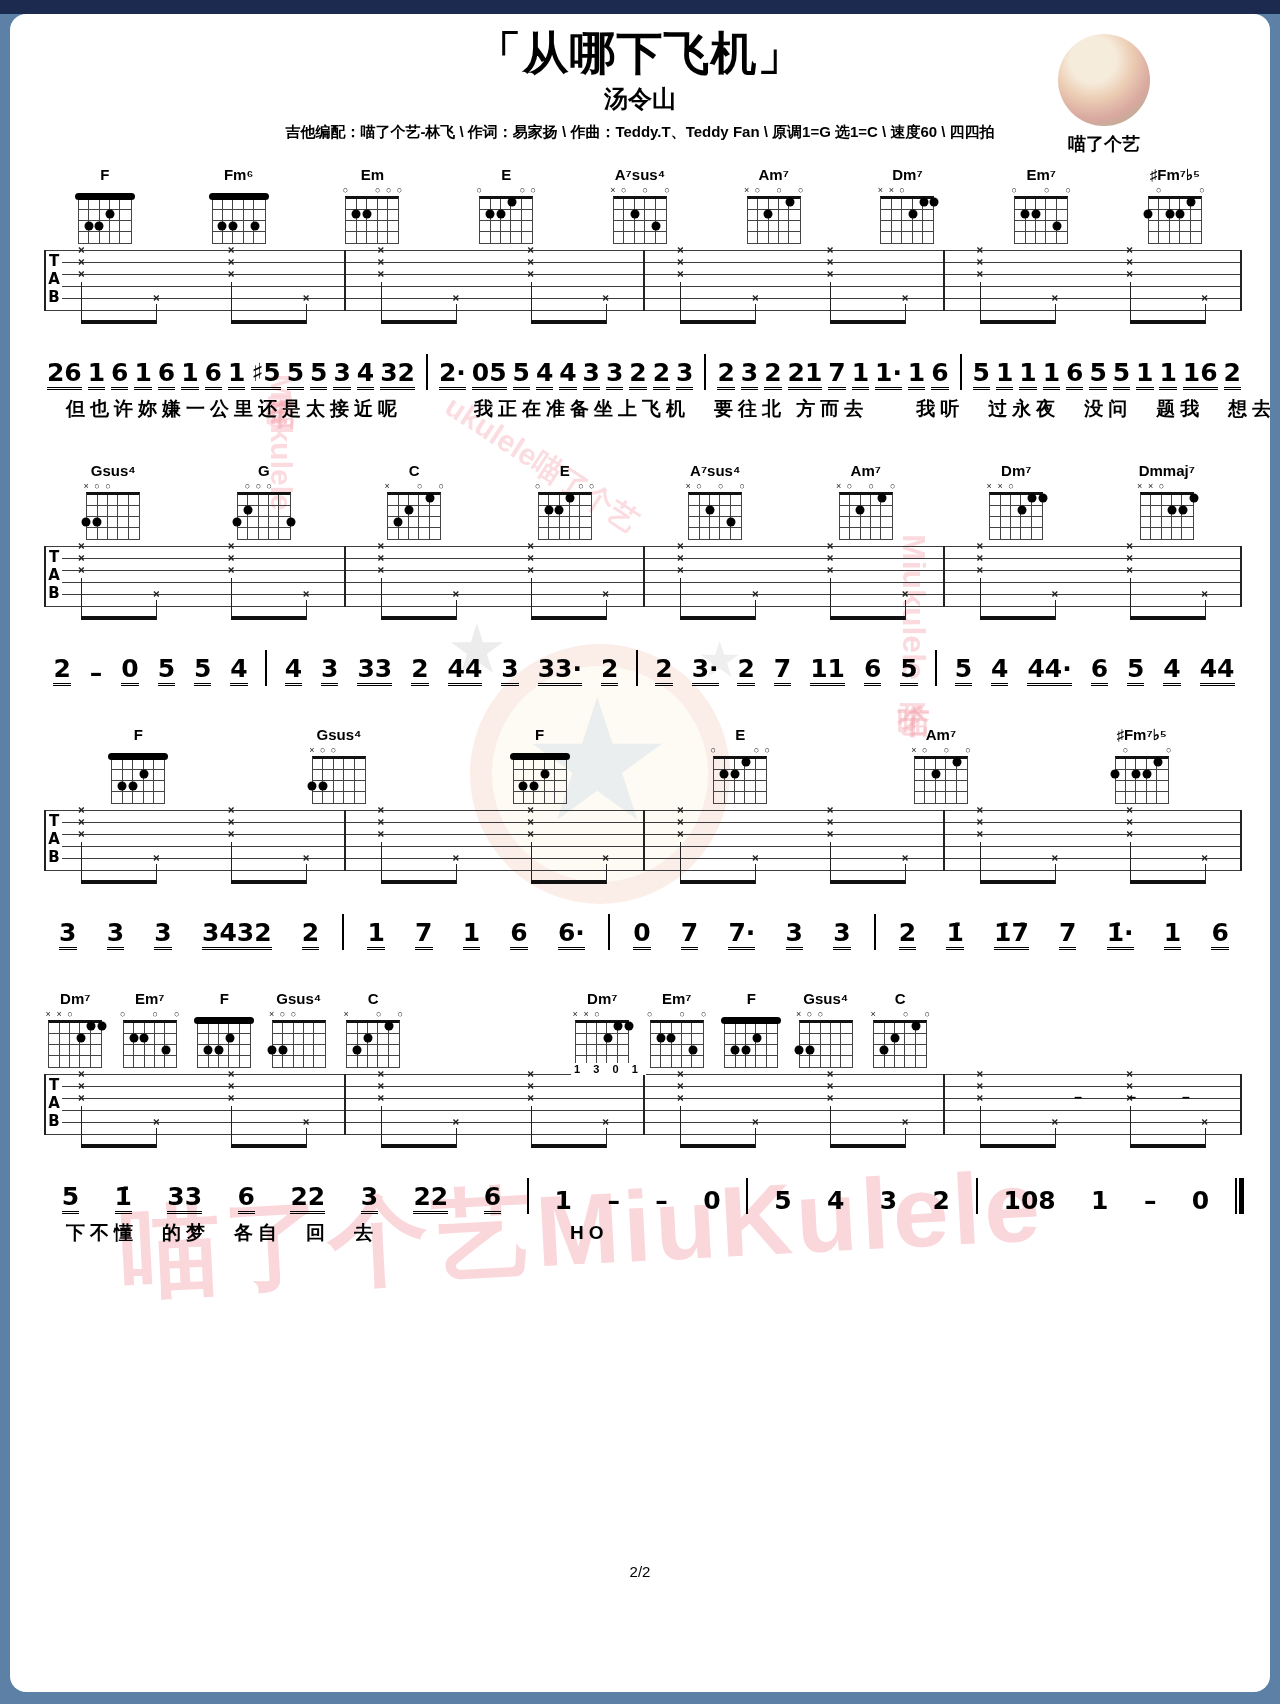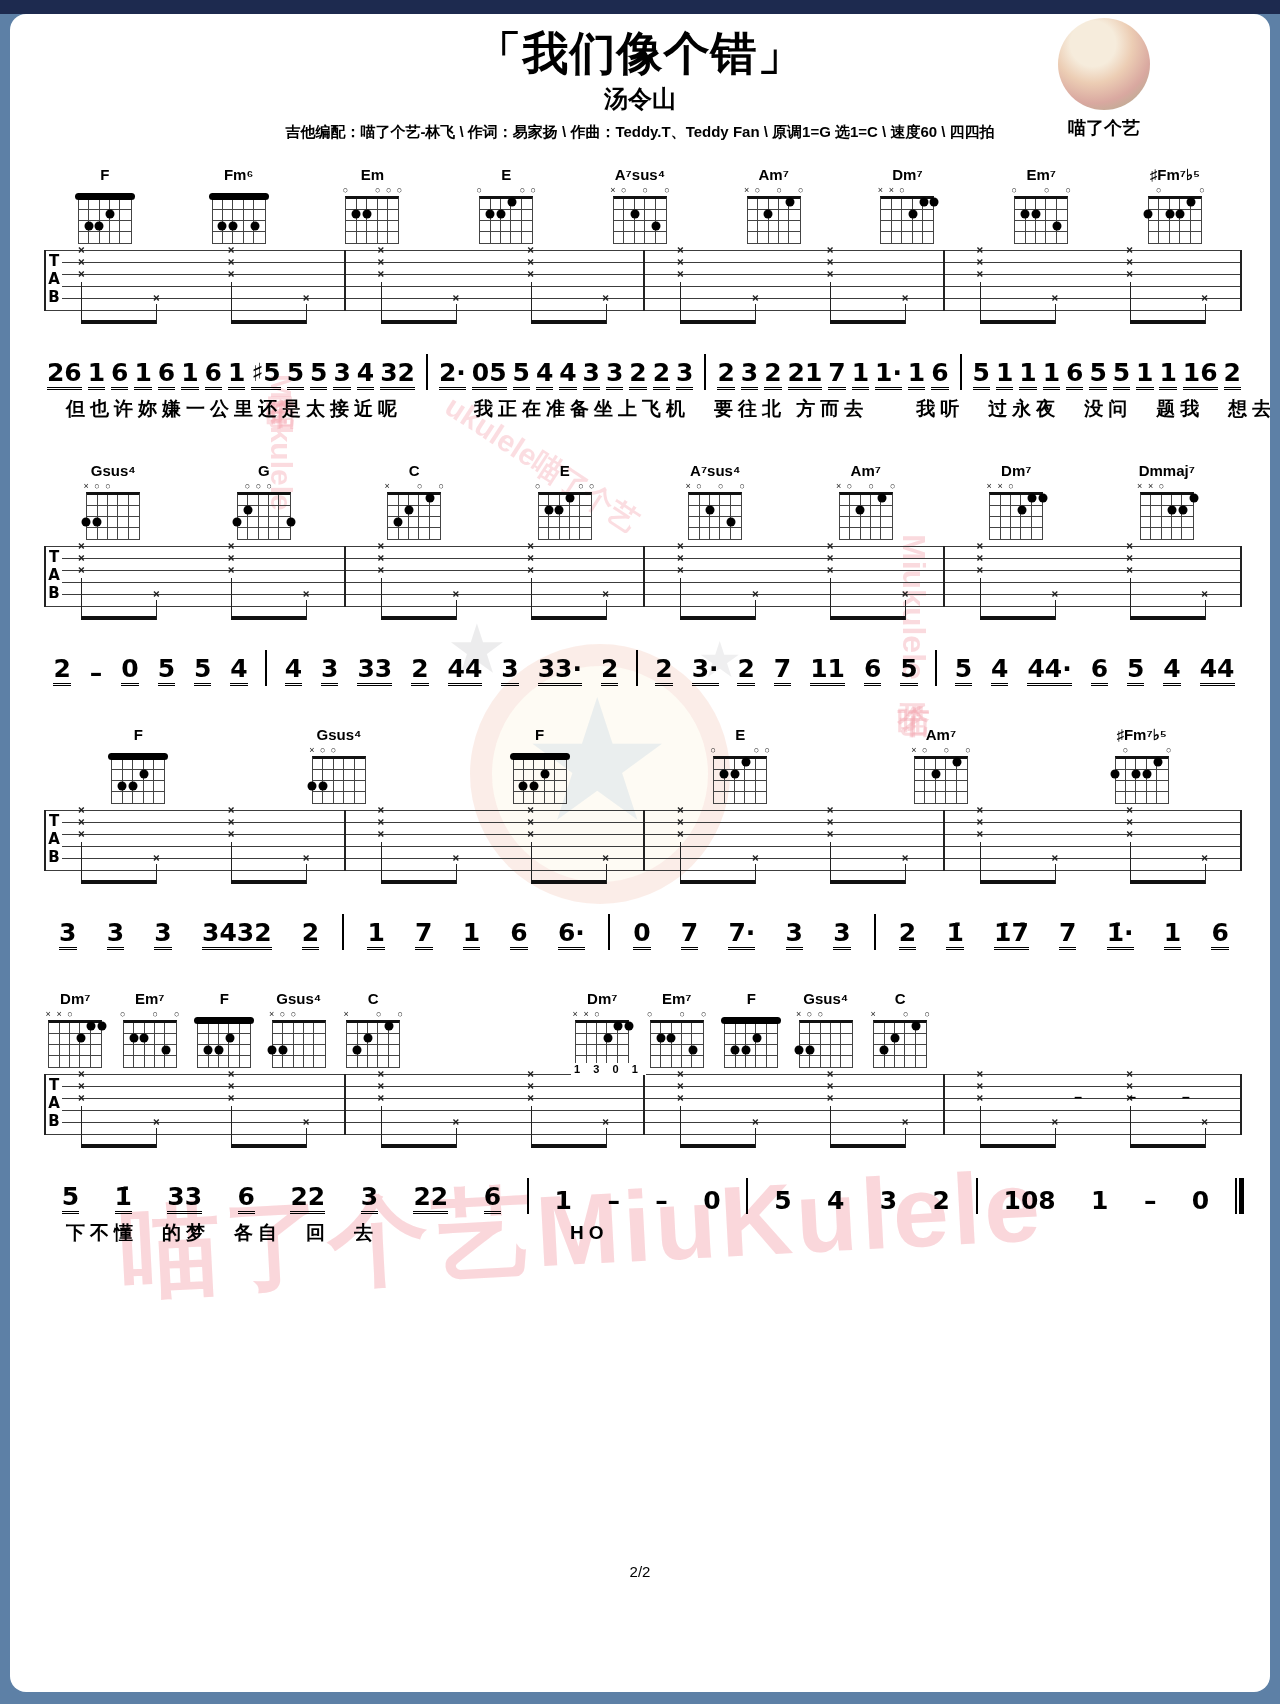--- a/index.html
+++ b/index.html
@@ -6,21 +6,21 @@
   html,body { width:1280px; height:1704px; }
   body { position:relative; background:#5d80a6; font-family:"Liberation Sans",sans-serif; overflow:hidden; }
   .topbar { position:absolute; top:0; left:0; right:0; height:14px; background:#1d2a4f; z-index:3; }
   .page { position:absolute; top:14px; left:10px; right:10px; bottom:12px; background:#ffffff; border-radius:16px; overflow:hidden; }
 
   
   .header { position:relative; padding-top:12px; z-index:2; }
   .title { text-align:center; font-size:46px; font-weight:900; letter-spacing:1px; color:#000; line-height:1.2; }
   .artist { text-align:center; font-size:24px; font-weight:700; margin-top:2px; }
   .credits { text-align:center; font-size:15px; font-weight:700; margin-top:8px; }
-  .avatar-box { position:absolute; top:4px; right:116px; width:100px; text-align:center; }
+  .avatar-box { position:absolute; top:20px; right:116px; width:100px; text-align:center; }
   .avatar { width:92px; height:92px; border-radius:50%; margin:0 auto;
             background:radial-gradient(circle at 38% 28%, #f6ecdc 0 26%, #eccdb4 45%, #d9a8a0 68%, #9fb287 100%); }
   .avatar-label { font-size:18px; font-weight:700; margin-top:6px; }
 
   
   .wm { position:absolute; z-index:0; pointer-events:none; white-space:nowrap; font-weight:700; }
   .wm-big { left:110px; top:1150px; font-size:100px; color:rgba(244,166,176,0.45); transform:rotate(-3deg); letter-spacing:4px; }
   .wm-vert-left { left:250px; top:360px; font-size:30px; color:rgba(244,166,176,0.40); writing-mode:vertical-rl; }
   .wm-vert-right { left:882px; top:520px; font-size:32px; color:rgba(244,166,176,0.42); writing-mode:vertical-rl; }
   .wm-diag { left:420px; top:430px; font-size:30px; color:rgba(244,166,176,0.38); transform:rotate(33deg); }
@@ -89,21 +89,21 @@
   <div class="wm wm-diag">ukulele喵了个艺</div>
   <div class="wm wm-badge">
     <div class="ring"></div>
     <div class="star1">★</div>
     <div class="star2">★</div>
     <div class="star3">★</div>
   </div>
   <div class="wm wm-big">喵了个艺MiuKulele</div>
 
   <div class="header">
-    <div class="title">「我们像个错」</div>
+    <div class="title">「从哪下飞机」</div>
     <div class="artist">汤令山</div>
     <div class="credits">吉他编配：喵了个艺-林飞 \ 作词：易家扬 \ 作曲：Teddy.T、Teddy Fan \ 原调1=G 选1=C \ 速度60 \ 四四拍</div>
     <div class="avatar-box">
       <div class="avatar"></div>
       <div class="avatar-label">喵了个艺</div>
     </div>
   </div>
 
   <div class="systems">
   <div class="system">

